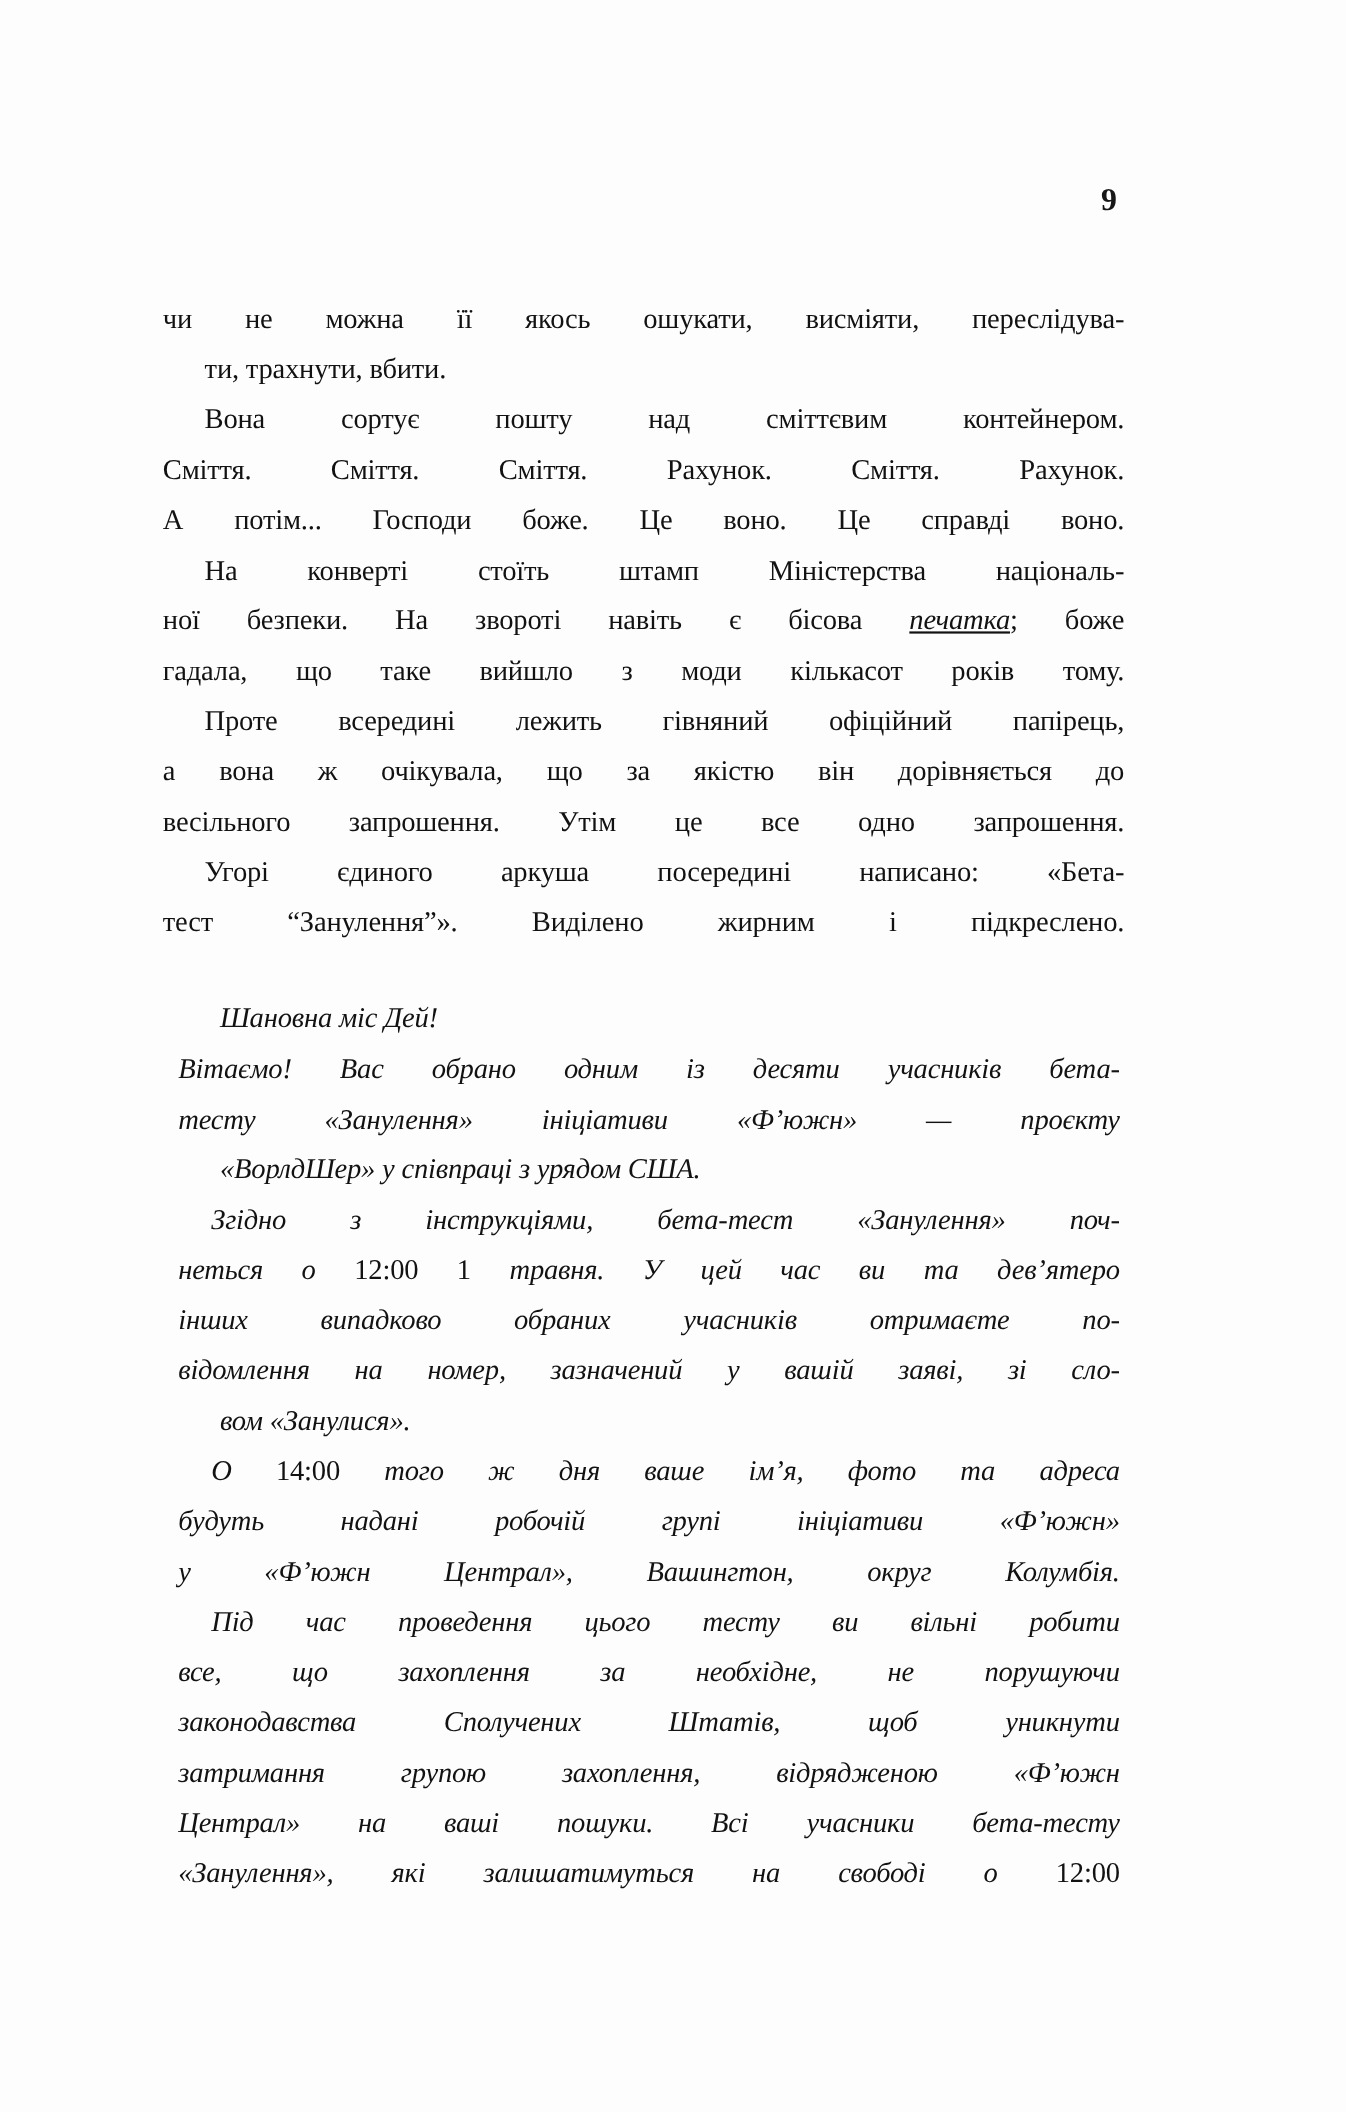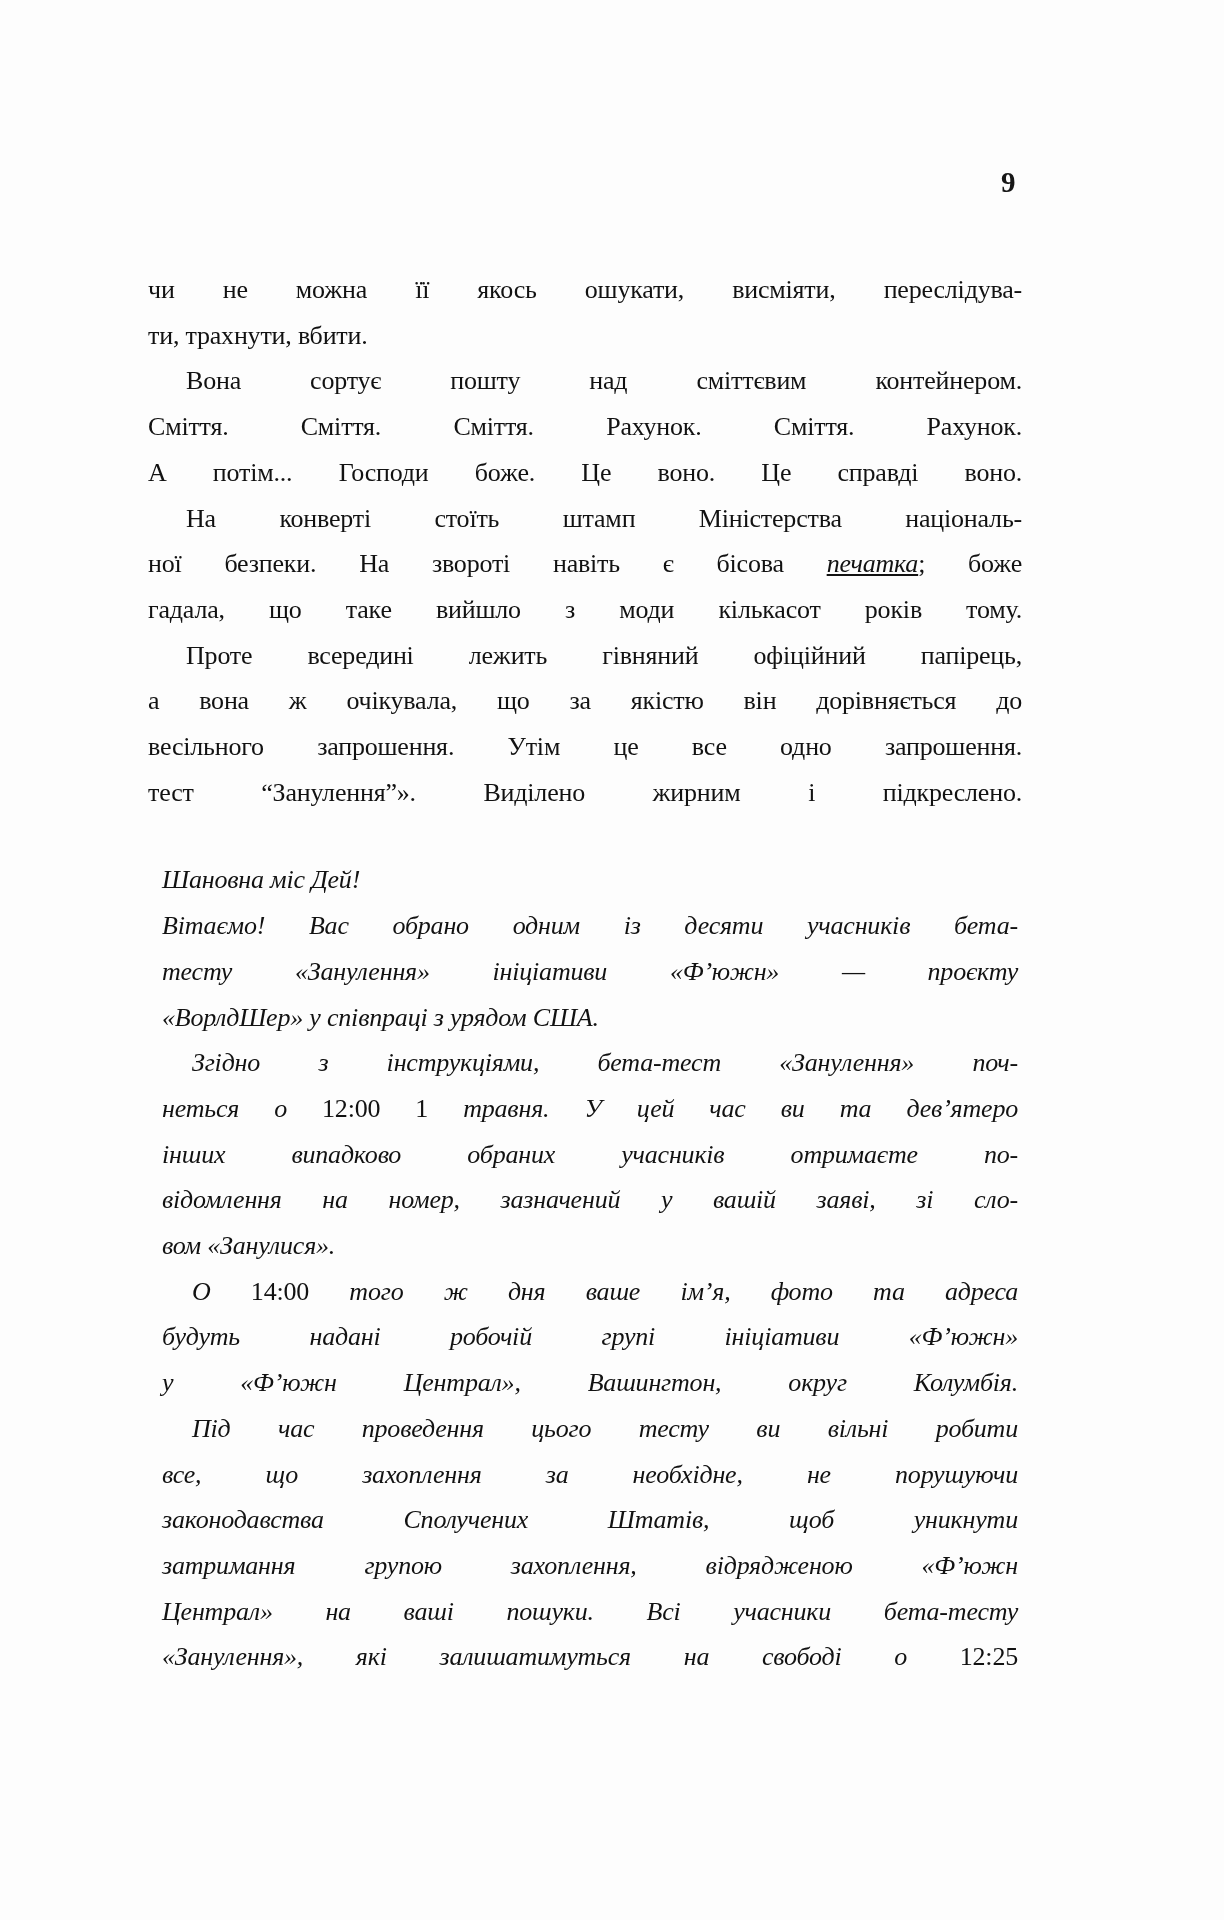--- a/index.html
+++ b/index.html
@@ -39,20 +39,21 @@
     font-size: 26px;
     line-height: 45.7px;
     letter-spacing: -0.2px;
   }
   .line {
     text-align: justify;
     text-align-last: justify;
   }
   .line.end {
     text-align-last: left;
+    margin-left: 38px;
   }
   .line.indent {
     text-indent: 38px;
   }
   .letter {
     margin-top: 42px;
     padding-left: 14px;
     padding-right: 4px;
     font-style: italic;
   }
@@ -74,36 +75,37 @@
         <div class="line end">ти, трахнути, вбити.</div>
         <div class="line indent">Вона сортує пошту над сміттєвим контейнером.</div>
         <div class="line">Сміття. Сміття. Сміття. Рахунок. Сміття. Рахунок.</div>
         <div class="line">А потім... Господи боже. Це воно. Це справді воно.</div>
         <div class="line indent">На конверті стоїть штамп Міністерства національ-</div>
         <div class="line"><span>ної безпеки. На звороті навіть є бісова </span><span class="seg-it">печатка</span><span>; боже</span></div>
         <div class="line">гадала, що таке вийшло з моди кількасот років тому.</div>
         <div class="line indent">Проте всередині лежить гівняний офіційний папірець,</div>
         <div class="line">а вона ж очікувала, що за якістю він дорівняється до</div>
         <div class="line">весільного запрошення. Утім це все одно запрошення.</div>
+        <div class="line indent">Угорі єдиного аркуша посередині написано: «Бета-</div>
         <div class="line">тест “Занулення”». Виділено жирним і підкреслено.</div>
       </div>
     <div id="letter-block" class="letter">
         <div class="line end">Шановна міс Дей!</div>
         <div class="line">Вітаємо! Вас обрано одним із десяти учасників бета-</div>
         <div class="line">тесту «Занулення» ініціативи «Ф’южн» — проєкту</div>
         <div class="line end">«ВорлдШер» у співпраці з урядом США.</div>
         <div class="line indent">Згідно з інструкціями, бета-тест «Занулення» поч-</div>
         <div class="line"><span>неться о </span><span class="seg-up">12:00 1</span><span> травня. У цей час ви та дев’ятеро</span></div>
         <div class="line">інших випадково обраних учасників отримаєте по-</div>
         <div class="line">відомлення на номер, зазначений у вашій заяві, зі сло-</div>
         <div class="line end">вом «Занулися».</div>
         <div class="line indent"><span>О </span><span class="seg-up">14:00</span><span> того ж дня ваше ім’я, фото та адреса</span></div>
         <div class="line">будуть надані робочій групі ініціативи «Ф’южн»</div>
         <div class="line">у «Ф’южн Централ», Вашингтон, округ Колумбія.</div>
         <div class="line indent">Під час проведення цього тесту ви вільні робити</div>
         <div class="line">все, що захоплення за необхідне, не порушуючи</div>
         <div class="line">законодавства Сполучених Штатів, щоб уникнути</div>
         <div class="line">затримання групою захоплення, відрядженою «Ф’южн</div>
         <div class="line">Централ» на ваші пошуки. Всі учасники бета-тесту</div>
-        <div class="line"><span>«Занулення», які залишатимуться на свободі о </span><span class="seg-up">12:25</span></div>
+        <div class="line"><span>«Занулення», які залишатимуться на свободі о </span><span class="seg-up">12:00</span></div>
       </div>
   </div>
 </div>
 
 </body></html>

